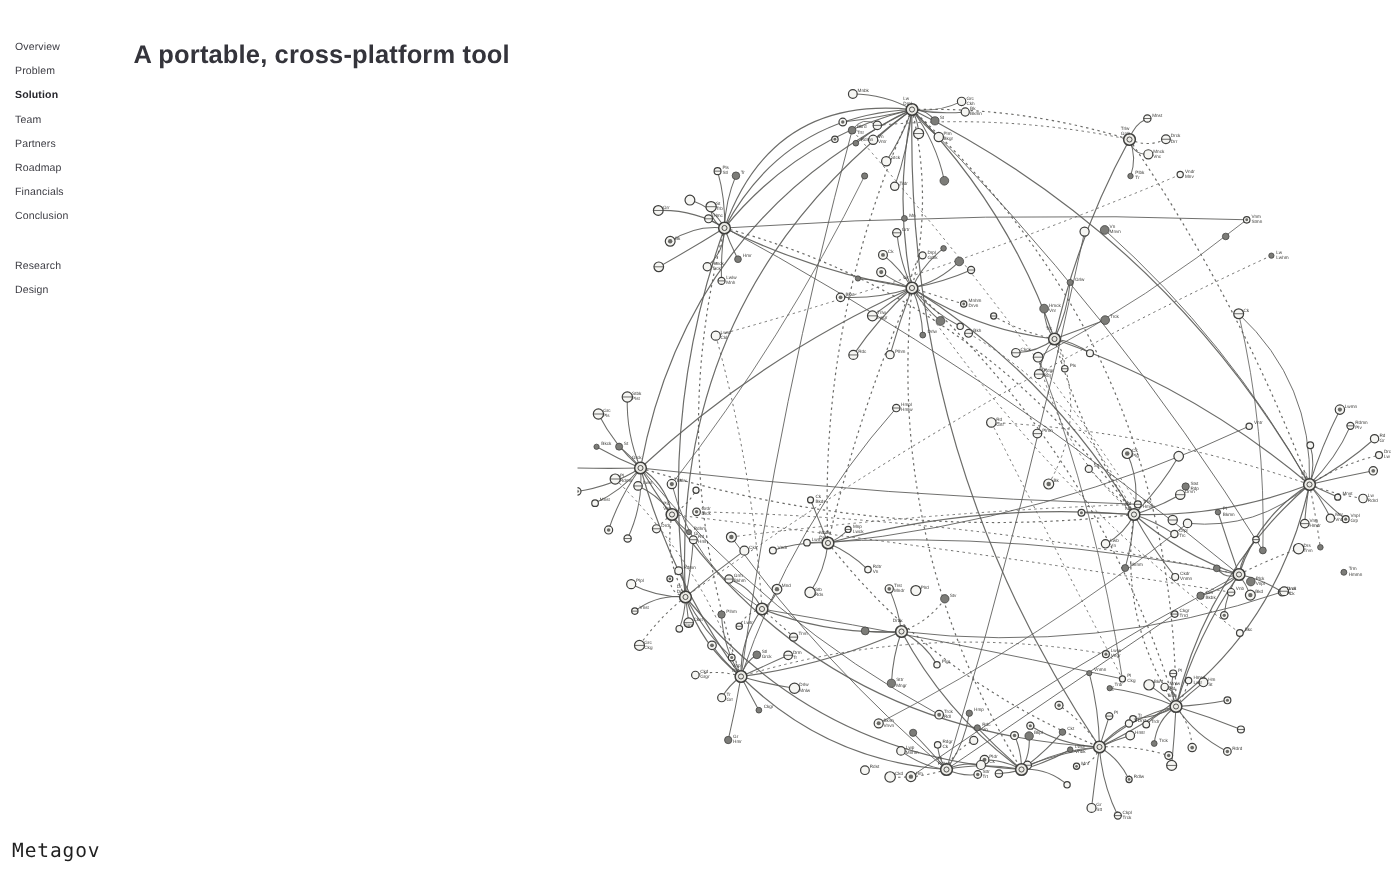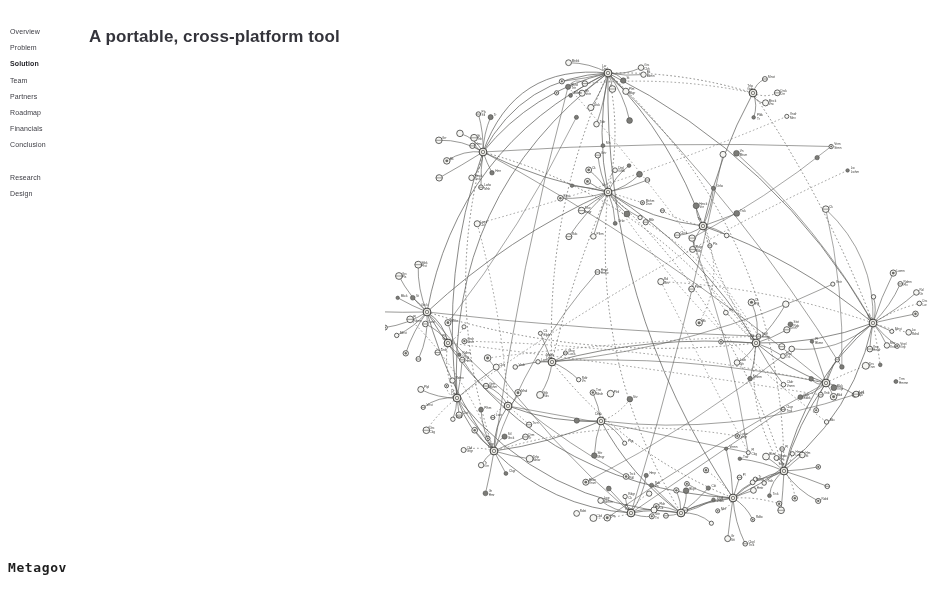--- a/index.html
+++ b/index.html
@@ -19,21 +19,21 @@
   .page-title { font-size:17px; font-weight:700; color:#34343b;
                 line-height:24px; letter-spacing:.1px; margin-bottom:11px; }
   .body-text { font-size:17.5px; font-weight:400; color:#44444c;
                line-height:27px; letter-spacing:.1px; }
 
   
   .graph-wrap { position:absolute; left:385px; top:48px; width:544px; height:512px; }
   .graph-wrap svg { width:100%; height:100%; display:block; }
 
   
-  .footer { position:absolute; left:8px; top:558px;font-weight:bold; }
+  .footer { position:absolute; left:8px; top:558px; }
   .brand { font-family:"DejaVu Sans Mono", monospace; font-size:13px;
            color:#1f1f1f; letter-spacing:.6px; }
 </style>
 </head>
 <body>
 
 <div id="page">
 
   <nav class="sidebar">
     <a class="nav-item">Overview</a>

